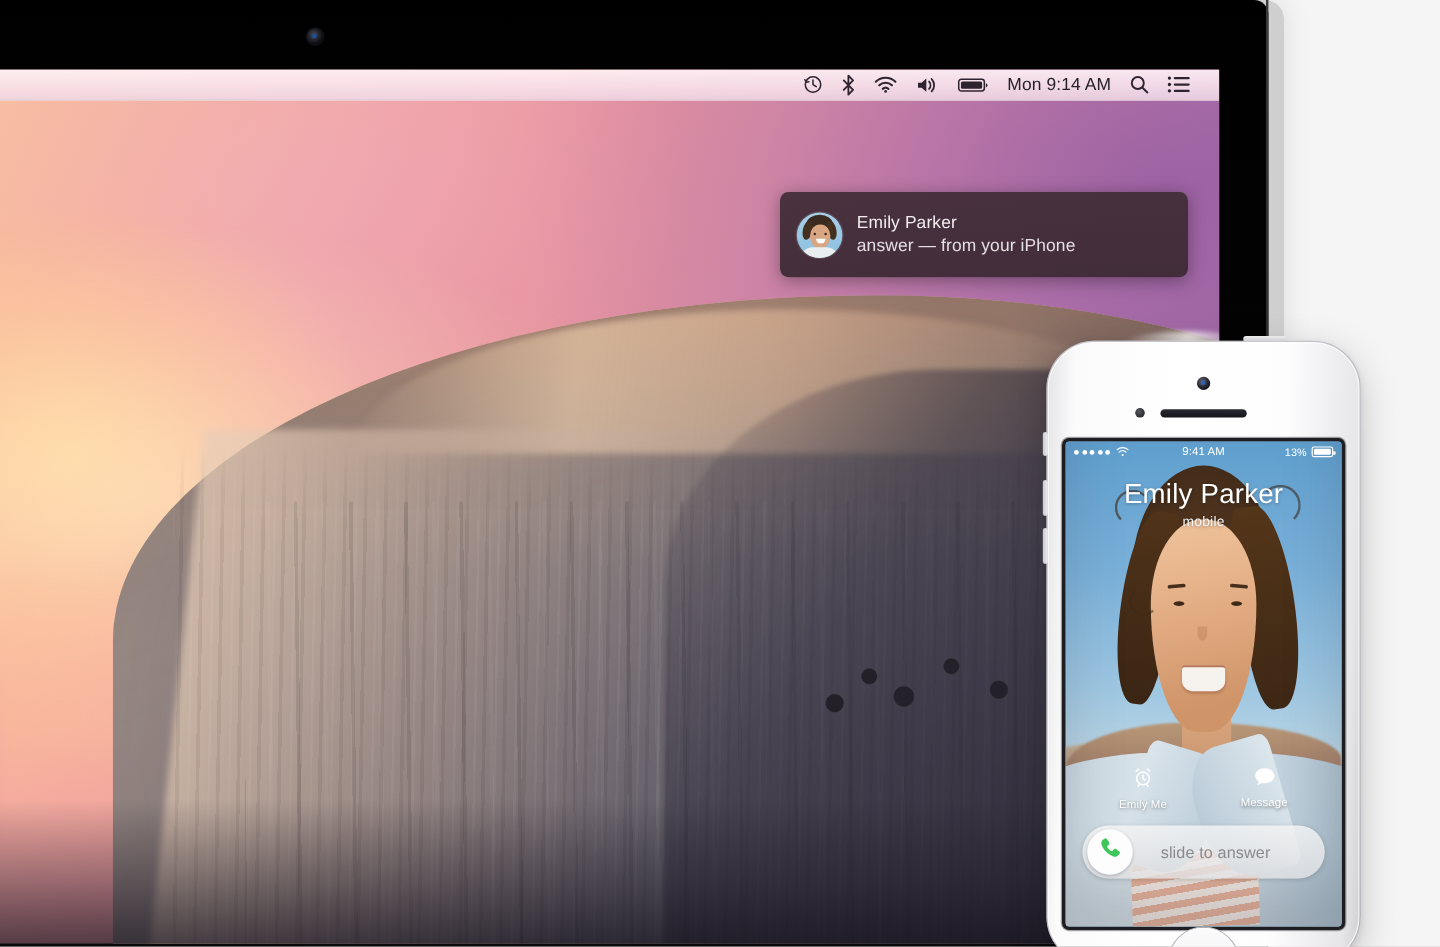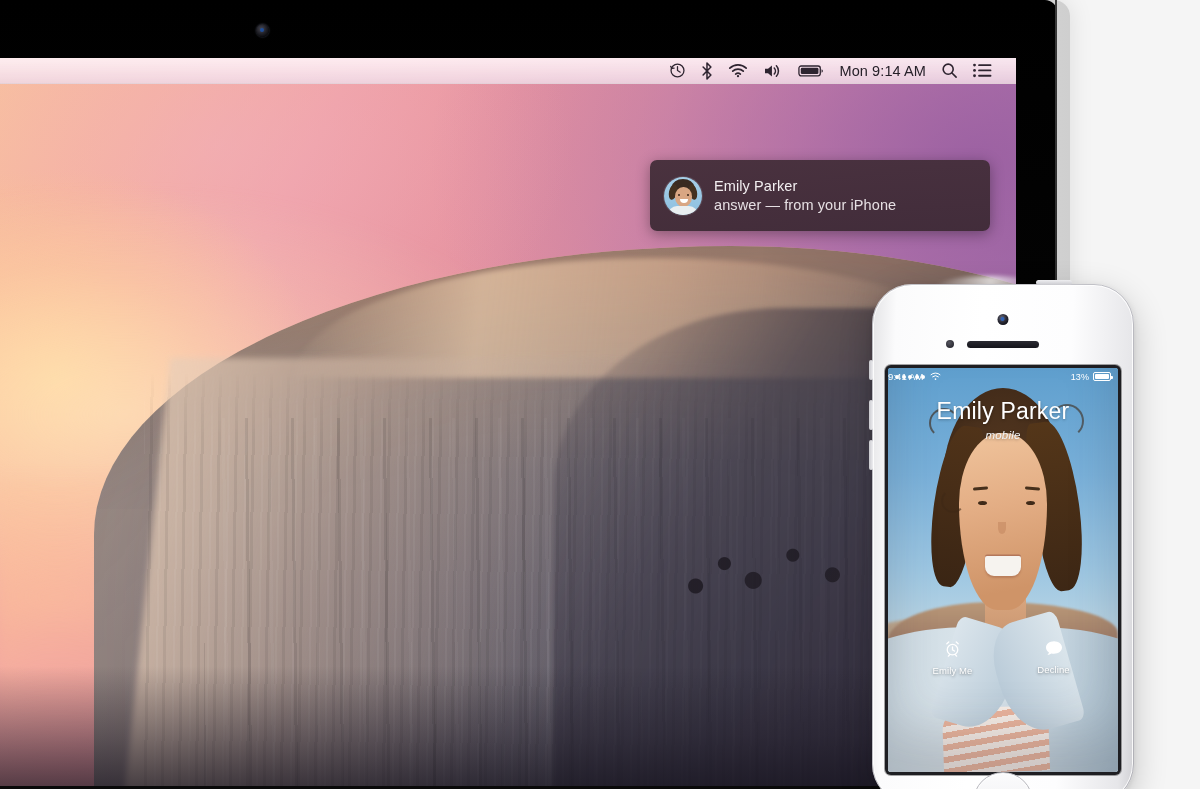--- a/index.html
+++ b/index.html
@@ -347,30 +347,30 @@
 
   
   .ios-status{
     position:absolute;left:0;top:0;width:100%;height:17px;
     display:flex;align-items:center;padding:0 7px;box-sizing:border-box;
     color:#fff;font-size:9px;
   }
   .ios-dots{display:flex;gap:2.5px;align-items:center;}
   .ios-dot{width:4px;height:4px;border-radius:50%;background:#fff;}
   .ios-wifi{margin-left:5px;display:flex;align-items:center;}
-  .ios-time{position:absolute;left:0;right:0;font-size:9.5px;letter-spacing:.1px;}
+  .ios-time{position:absolute;left:0;right:0;text-align:center;font-size:9.5px;letter-spacing:.1px;}
   .ios-right{margin-left:auto;display:flex;align-items:center;gap:4px;position:relative;z-index:2;}
   .ios-batt-pct{font-size:9px;letter-spacing:.1px;}
   .ios-batt{width:18px;height:8.5px;border:1px solid #fff;border-radius:2px;position:relative;padding:1px;box-sizing:border-box;}
   .ios-batt i{display:block;width:100%;height:100%;background:#fff;border-radius:1px;}
   .ios-batt:after{content:"";position:absolute;right:-3px;top:2.5px;width:1.6px;height:3.5px;background:#fff;border-radius:0 1px 1px 0;}
 
   .ios-caller{position:absolute;left:0;right:0;top:30px;text-align:center;}
   .ios-name{font-size:23px;color:#fff;font-weight:300;letter-spacing:.2px;text-shadow:0 1px 3px rgba(0,0,0,.30);}
-  .ios-kind{font-size:11.5px;color:#f0f3f6;margin-top:4px;letter-spacing:.2px;text-shadow:0 1px 3px rgba(0,0,0,.35);font-style:italic;}
+  .ios-kind{font-size:11.5px;color:#f0f3f6;margin-top:4px;letter-spacing:.2px;text-shadow:0 1px 3px rgba(0,0,0,.35);}
 
   .ios-quick{
     position:absolute;left:0;right:0;bottom:96px;display:flex;justify-content:space-around;padding:0 14px;box-sizing:border-box;
   }
   .ios-quick-item{display:flex;flex-direction:column;align-items:center;gap:4px;width:72px;}
   .ios-quick-label{font-size:9.5px;color:#fff;text-shadow:0 1px 3px rgba(0,0,0,.45);letter-spacing:.1px;}
 
   .ios-slider{
     position:absolute;left:14px;right:14px;bottom:40px;height:44px;
     border-radius:24px;
@@ -567,23 +567,33 @@
             </svg>
           </span>
           <span class="ios-quick-label">Emily Me</span>
         </div>
         <div class="ios-quick-item">
           <span>
             <svg width="18" height="16" viewBox="0 0 20 18" fill="#fff">
               <path d="M10 1.4c-5 0-9 3.1-9 7 0 2.2 1.3 4.2 3.3 5.5-.2 1.2-.8 2.2-1.7 3 1.7-.2 3.2-.9 4.4-1.8 1 .2 2 .3 3 .3 5 0 9-3.1 9-7s-4-7-9-7z"></path>
             </svg>
           </span>
-          <span class="ios-quick-label">Decline</span>
+          <span class="ios-quick-label">Message</span>
         </div>
       </div>
 
+      <div class="ios-slider">
+        <div class="ios-knob">
+          <span>
+            <svg width="21" height="21" viewBox="0 0 22 22" fill="#3ec65a">
+              <path d="M5.3 2.2c.8-.8 2-.7 2.6.2l1.7 2.4c.5.8.4 1.8-.3 2.4l-1 .9c-.3.3-.4.7-.2 1.1.6 1.4 2.1 2.9 3.5 3.5.4.2.8.1 1.1-.2l.9-1c.6-.7 1.6-.8 2.4-.3l2.4 1.7c.9.6 1 1.8.2 2.6l-1.1 1.1c-1.1 1.1-2.7 1.4-4.2.9-2.2-.8-4.4-2.2-6.2-4-1.8-1.8-3.2-4-4-6.2-.5-1.5-.2-3.1.9-4.2z"></path>
+            </svg>
+          </span>
+        </div>
+        <div class="ios-slide-text">slide to answer</div>
+      </div>
 
     </div>
 
     <div class="ip-home"></div>
   </div>
 
 </div>
 
 </body></html>

